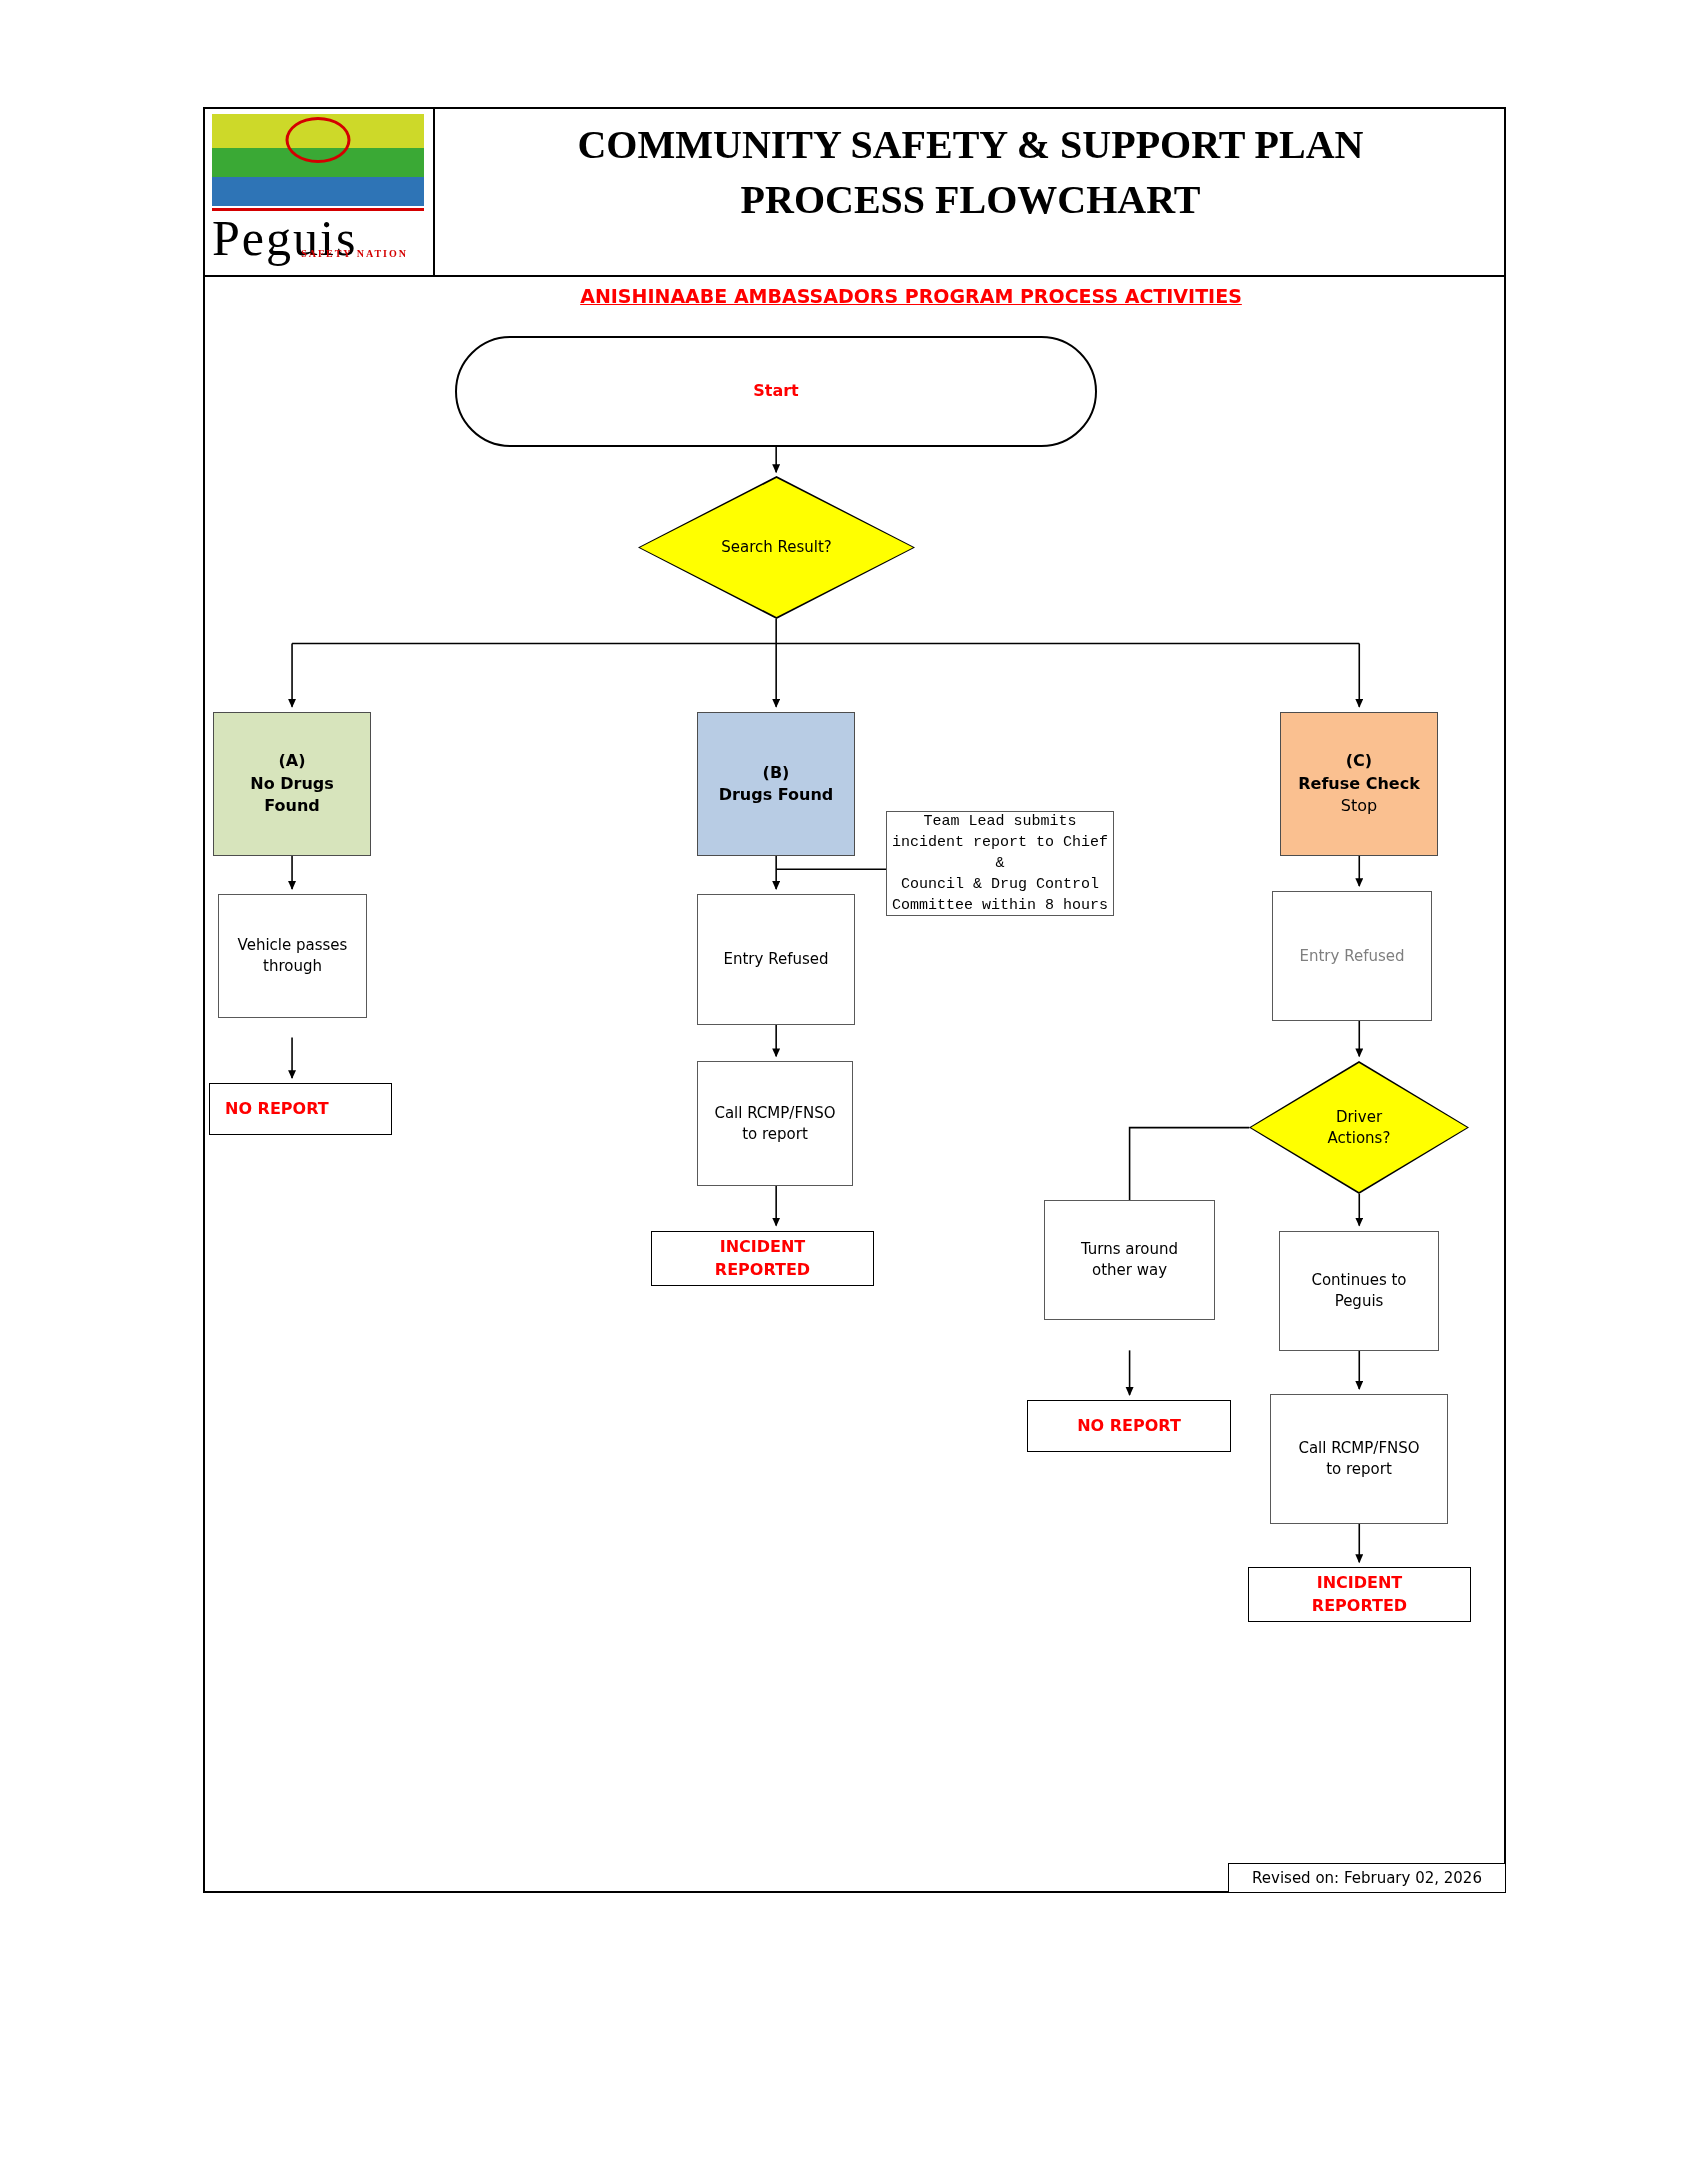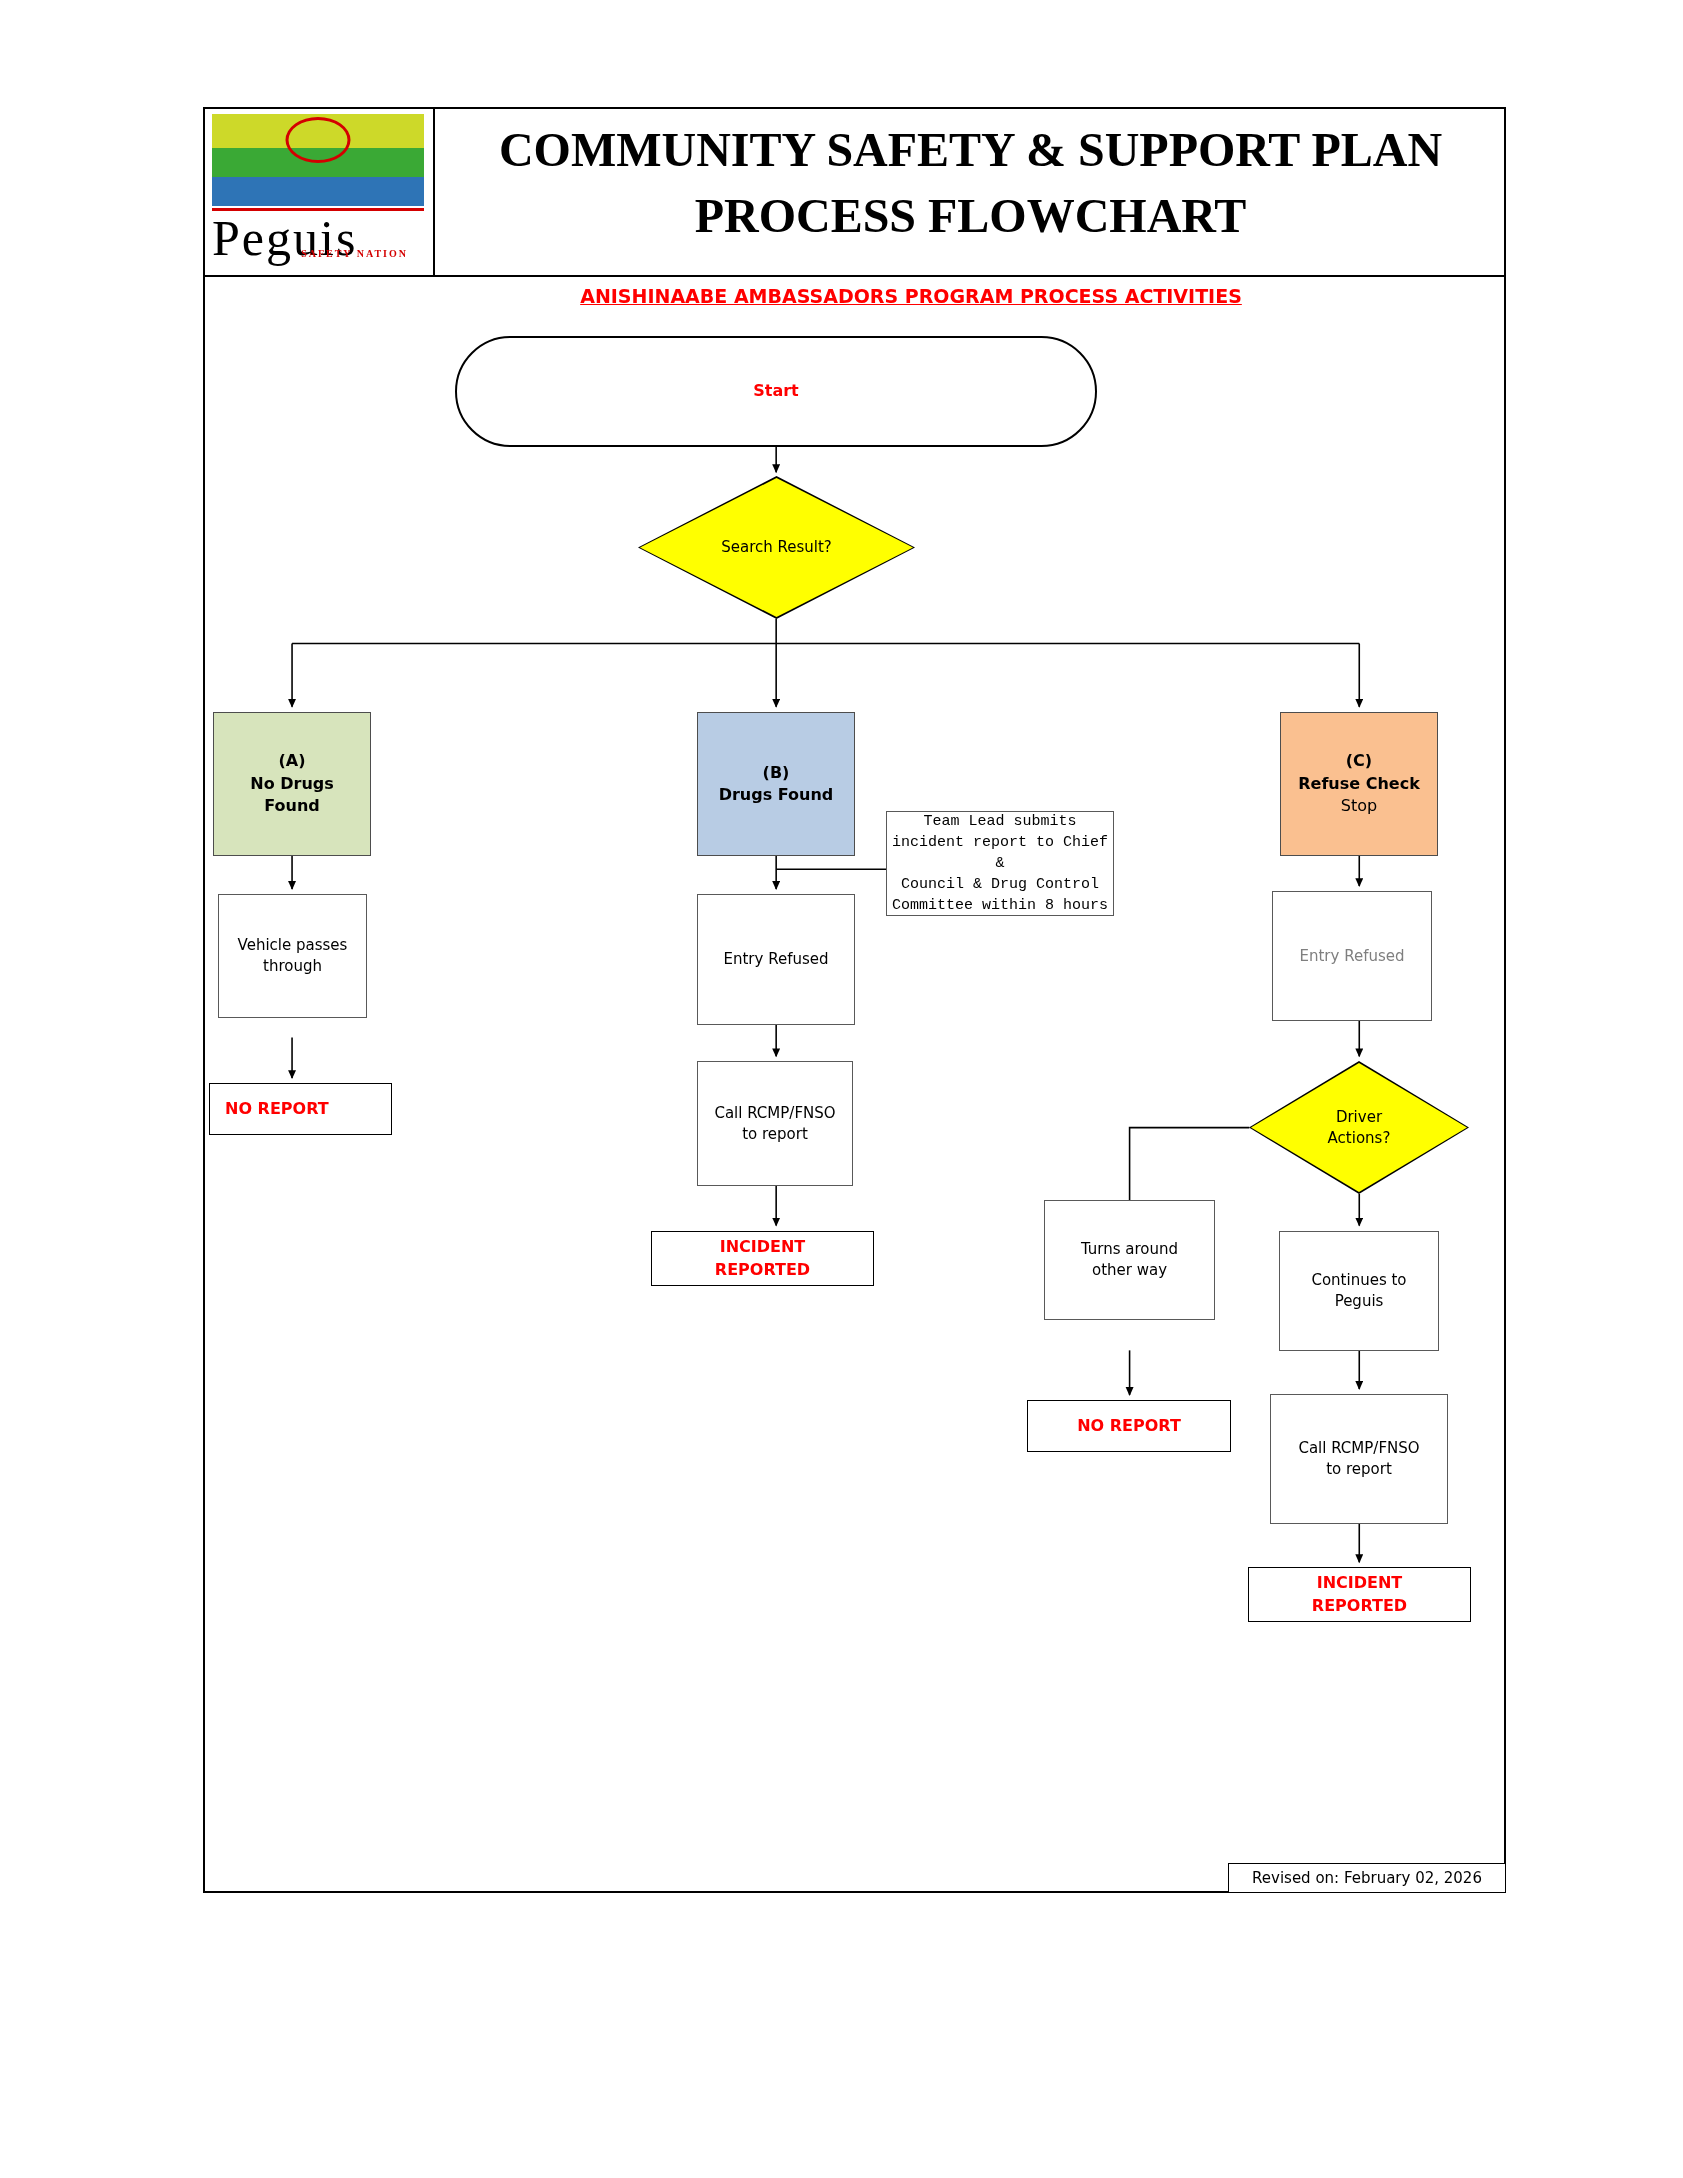--- a/index.html
+++ b/index.html
@@ -14,21 +14,21 @@
   .logo-stripes { position: relative; width: 100%; height: 91px; }
   .stripe { width: 100%; }
   .stripe.s1 { height: 34px; }
   .stripe.s2 { height: 29px; }
   .stripe.s3 { height: 29px; }
   .logo-ellipse { position: absolute; left: 50%; top: 3px; transform: translateX(-50%); width: 65px; height: 46px; border: 3px solid #d40000; border-radius: 50%; }
   .logo-divider { width: 100%; height: 3px; background: #d40000; margin-top: 3px; }
   .logo-wordmark { position: relative; font-family: "Liberation Serif", serif; font-size: 50px; letter-spacing: 2px; line-height: 1.1; color: #000; }
   .logo-subtitle { position: absolute; right: 16px; bottom: 7px; font-size: 10px; letter-spacing: 2px; color: #d40000; font-weight: bold; }
   .page-title { position: absolute; left: 435px; top: 117px; width: 1071px; text-align: center;
-    font-family: "Liberation Serif", serif; font-weight: bold; font-size: 48px; line-height: 1.38; }
+    font-family: "Liberation Serif", serif; font-weight: bold; font-size: 40px; line-height: 1.38; }
   .section-heading { position: absolute; left: 203px; top: 285px; width: 1416px; text-align: center;
     font-size: 19px; font-weight: bold; color: #ff0000; text-decoration: underline; }
   .connectors { position: absolute; left: 0; top: 0; pointer-events: none; }
 
   .node {
     position: absolute; display: flex; flex-direction: column; align-items: center; justify-content: center;
     text-align: center; white-space: pre-line; border: 1px solid #595959; background: #fff;
     font-size: 15px; line-height: 1.4; color: #000;
   }
   .node.branch-head { font-weight: bold; font-size: 16px; border-color: #4d4d4d; }

